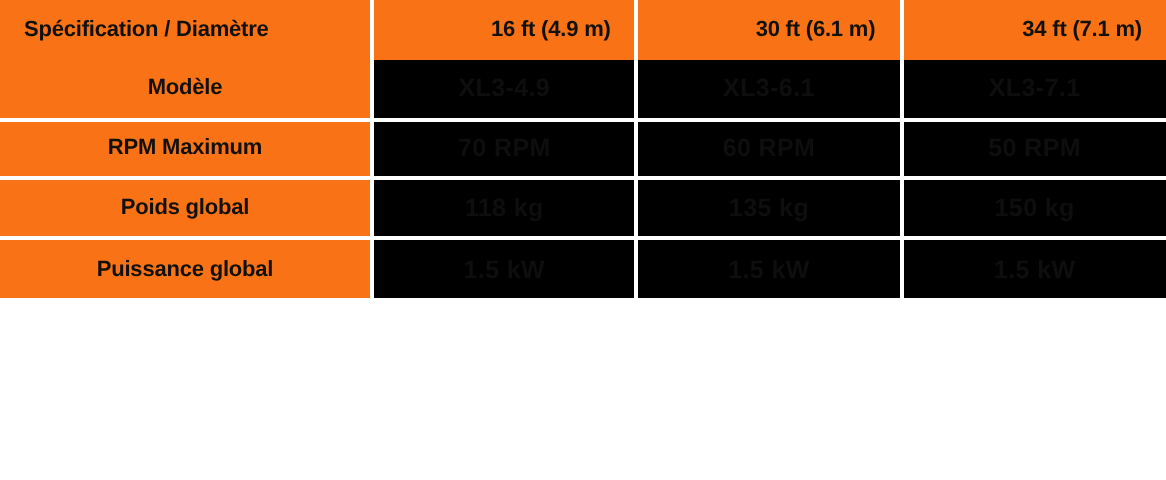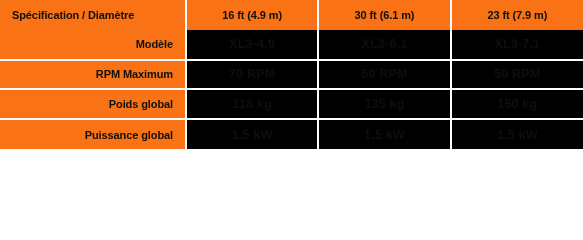--- a/index.html
+++ b/index.html
@@ -50,28 +50,28 @@
   .head-cell,
   .row-label {
     background: #f97316;
     color: #10100c;
     font-weight: bold;
     font-size: 11px;
     letter-spacing: -0.1px;
   }
 
   .head-cell {
-    text-align: center;
+    text-align: right;
   }
   .head-cell.head-label {
     text-align: left;
   }
 
   .row-label {
-    text-align: right;
+    text-align: center;
   }
 
   
   .data-cell {
     background: #000000;
     color: #0e0e0e;
     text-align: center;
     font-weight: bold;
     font-size: 12.5px;
     letter-spacing: 0.2px;
@@ -85,21 +85,21 @@
     <col class="col-label">
     <col class="col-data">
     <col class="col-data">
     <col class="col-data">
   </colgroup>
   <thead>
     <tr>
       <th class="head-cell head-label">Spécification / Diamètre</th>
       <th class="head-cell">16 ft (4.9 m)</th>
       <th class="head-cell">30 ft (6.1 m)</th>
-      <th class="head-cell">23 ft (7.9 m)</th>
+      <th class="head-cell">34 ft (7.1 m)</th>
     </tr>
   </thead>
   <tbody>
     <tr>
       <th class="row-label">Modèle</th>
       <td class="data-cell">XL3-4.9</td>
       <td class="data-cell">XL3-6.1</td>
       <td class="data-cell">XL3-7.1</td>
     </tr>
     <tr>

